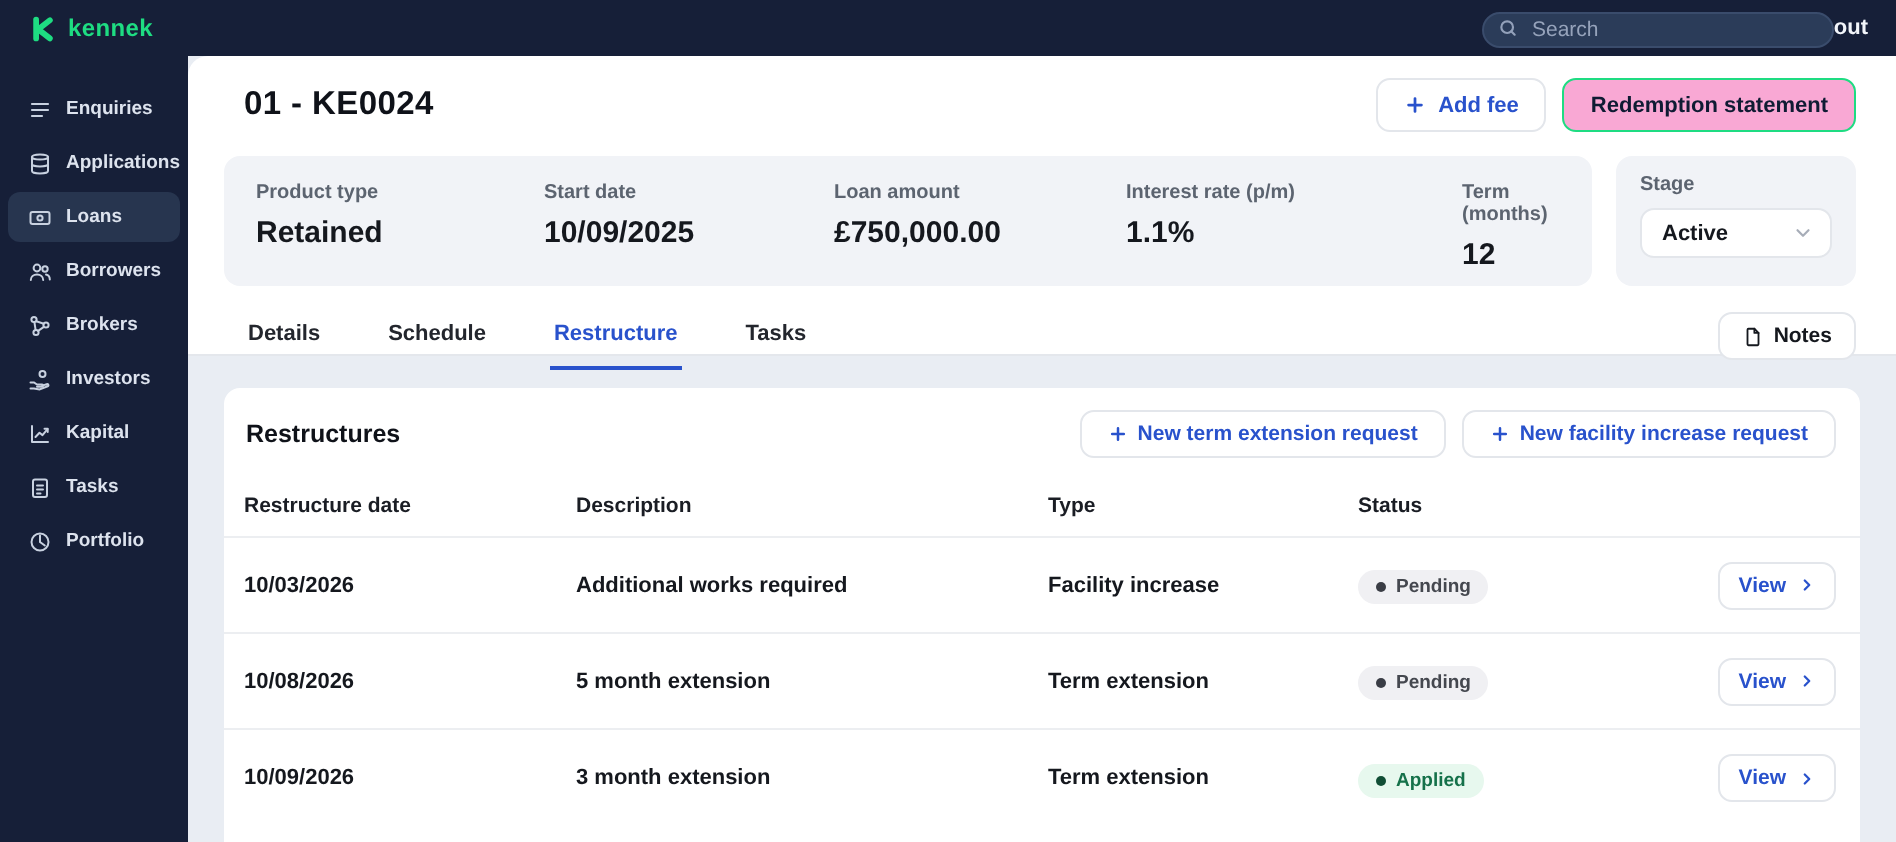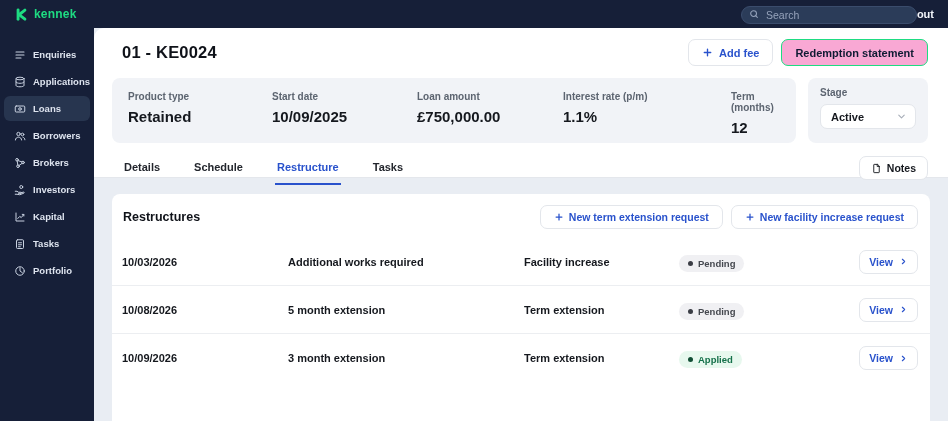--- a/index.html
+++ b/index.html
@@ -254,20 +254,27 @@
             </button>
             <button class="btn btn-req">
               <svg width="10" height="10" viewBox="0 0 24 24" fill="none" stroke="currentColor" stroke-width="3" stroke-linecap="round">
                   <path d="M12 5v14M5 12h14"></path>
                 </svg>
               <span>New facility increase request</span>
             </button>
           </div>
         </div>
 
+        <div class="tgrid thead">
+          <div class="th">Restructure date</div>
+          <div class="th">Description</div>
+          <div class="th">Type</div>
+          <div class="th">Status</div>
+          <div></div>
+        </div>
 
         <div class="tgrid trow">
           <div class="td">10/03/2026</div>
           <div class="td">Additional works required</div>
           <div class="td">Facility increase</div>
           <div><span class="badge pending">
                 <span class="dot"></span>
                 <span>Pending</span>
               </span></div>
           <button class="btn btn-view">

